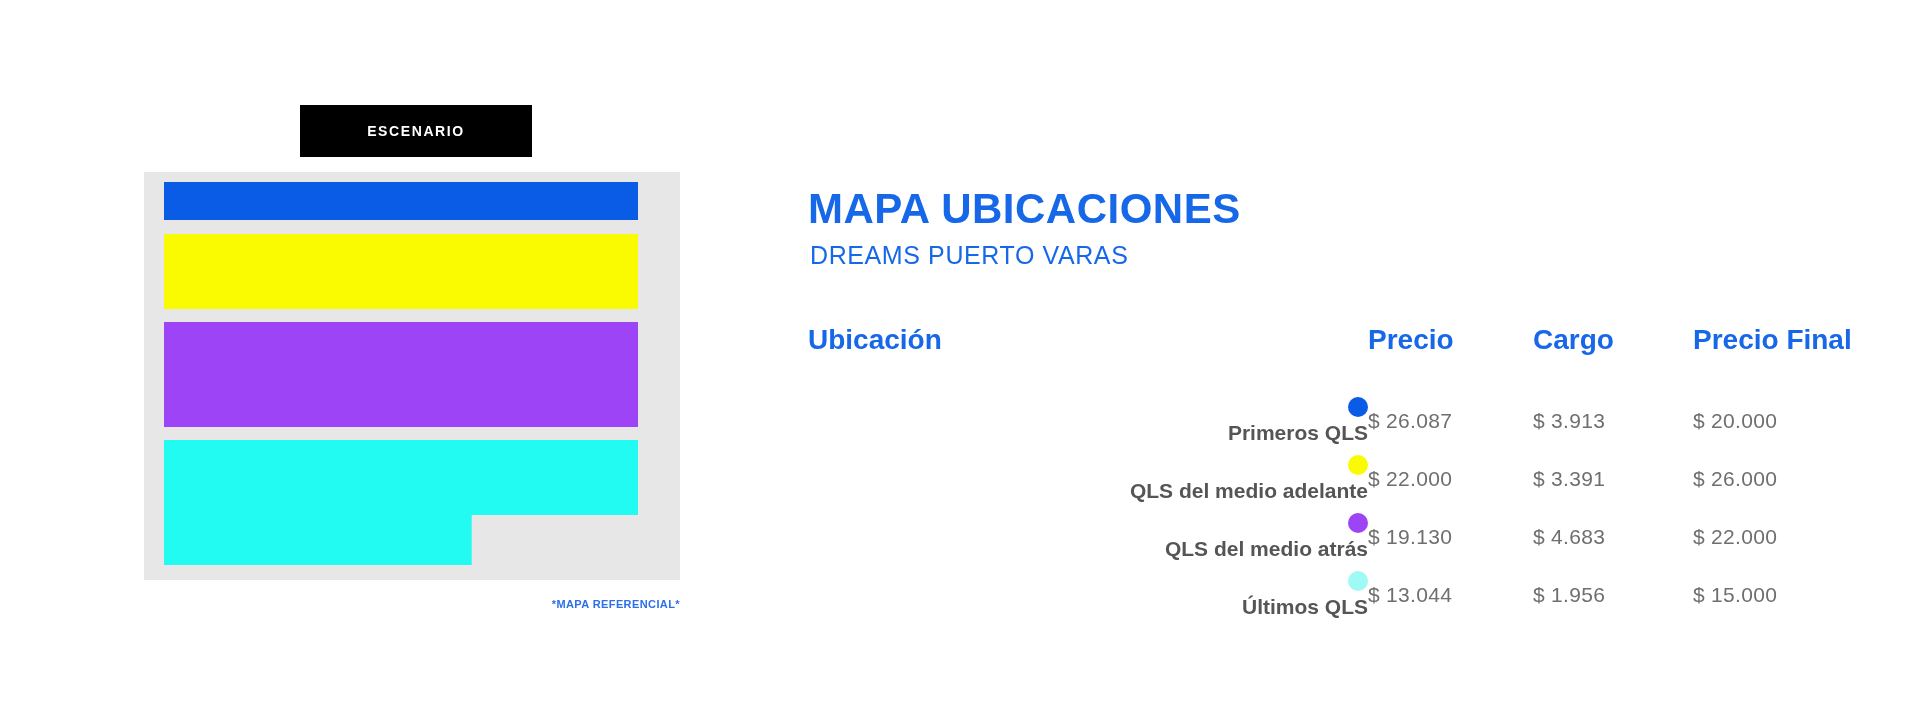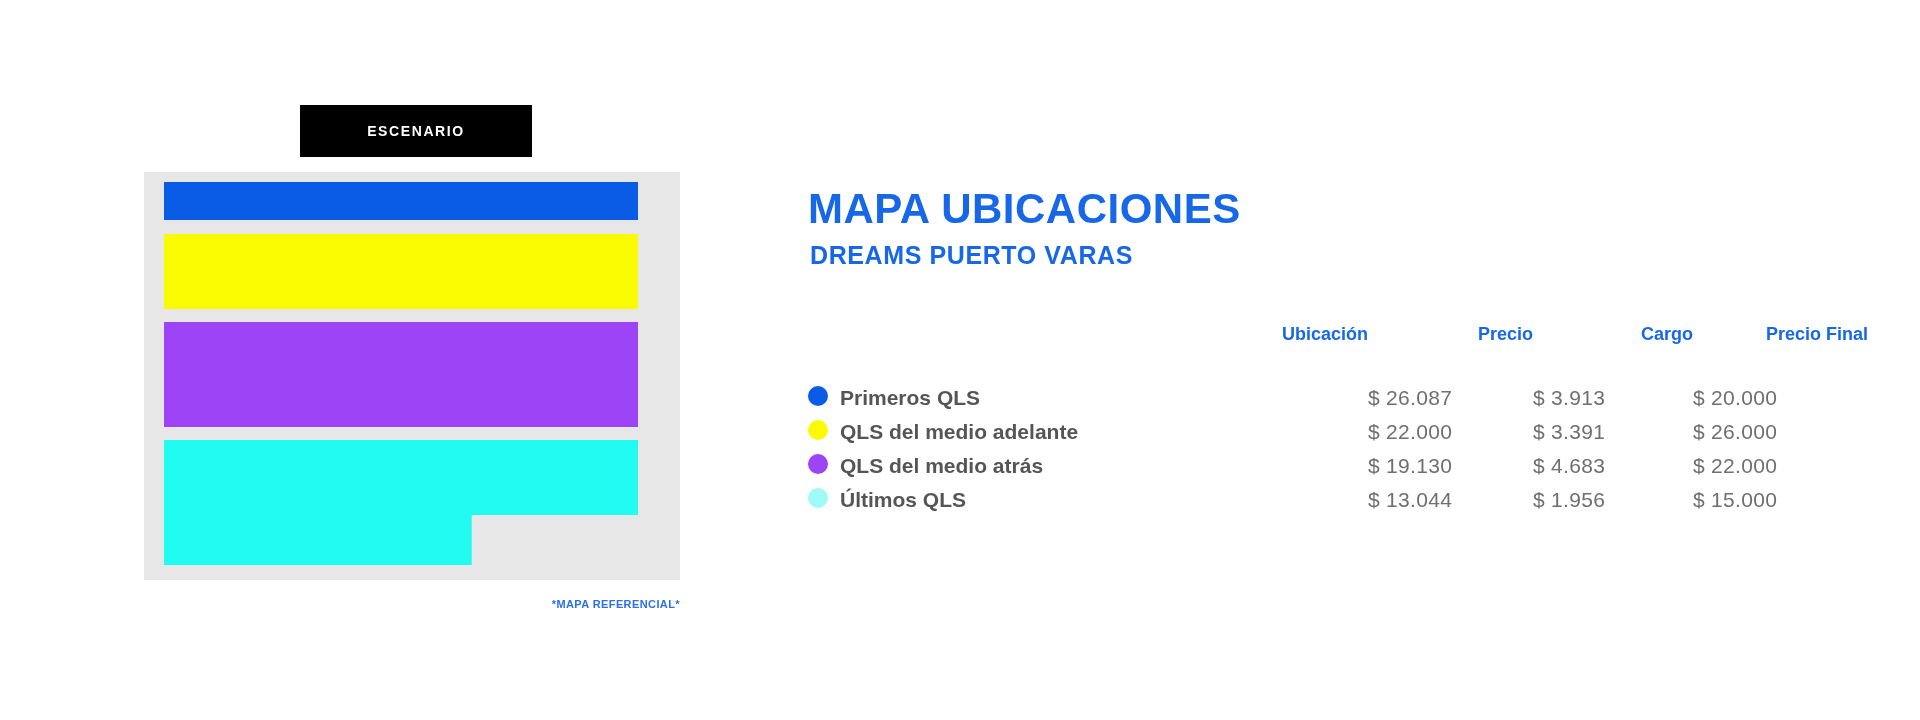--- a/index.html
+++ b/index.html
@@ -107,68 +107,69 @@
     font-weight: 700;
     color: #1768E8;
     letter-spacing: 0.5px;
     line-height: 1;
   }
   .subtitle {
     position: absolute;
     left: 2px;
     top: 235px;
     font-size: 25px;
-    font-weight: 700;
+    font-weight: 400;
     color: #1768E8;
     letter-spacing: 0.6px;
     line-height: 1;
   }
 
   
   .price-table {
     position: absolute;
     left: 0;
     top: 316px;
     width: 1060px;
   }
   .ptable {
     border-collapse: collapse;
     width: 1060px;
     table-layout: fixed;
   }
   .ptable th {
-    font-size: 18px;
+    font-size: 28px;
     font-weight: 700;
     color: #1768E8;
-    text-align: right;
+    text-align: left;
     padding: 0 0 36px 0;
     white-space: nowrap;
   }
   .ptable td {
     font-size: 21px;
     color: #6F6F6F;
     padding: 5px 0;
     white-space: nowrap;
     vertical-align: middle;
   }
 
   .col-ubicacion { width: 560px; }
   .col-precio    { width: 165px; }
   .col-cargo     { width: 160px; }
   .col-final     { width: 175px; }
 
   .th-ubicacion { padding-left: 42px; }
 
   .loc-cell {
     display: flex;
-    align-items: flex-start;
-    gap: 12px;
+    align-items: flex-end;
+    gap: 4px;
     font-weight: 700;
     color: #555555;
     font-size: 21px;
+    flex-direction: column;
   }
   .dot {
     width: 20px;
     height: 20px;
     border-radius: 50%;
     flex: 0 0 20px;
     display: inline-block;
   }
   .num { color: #8A8A8A; font-weight: 400; letter-spacing: 0.3px; }
 </style>

